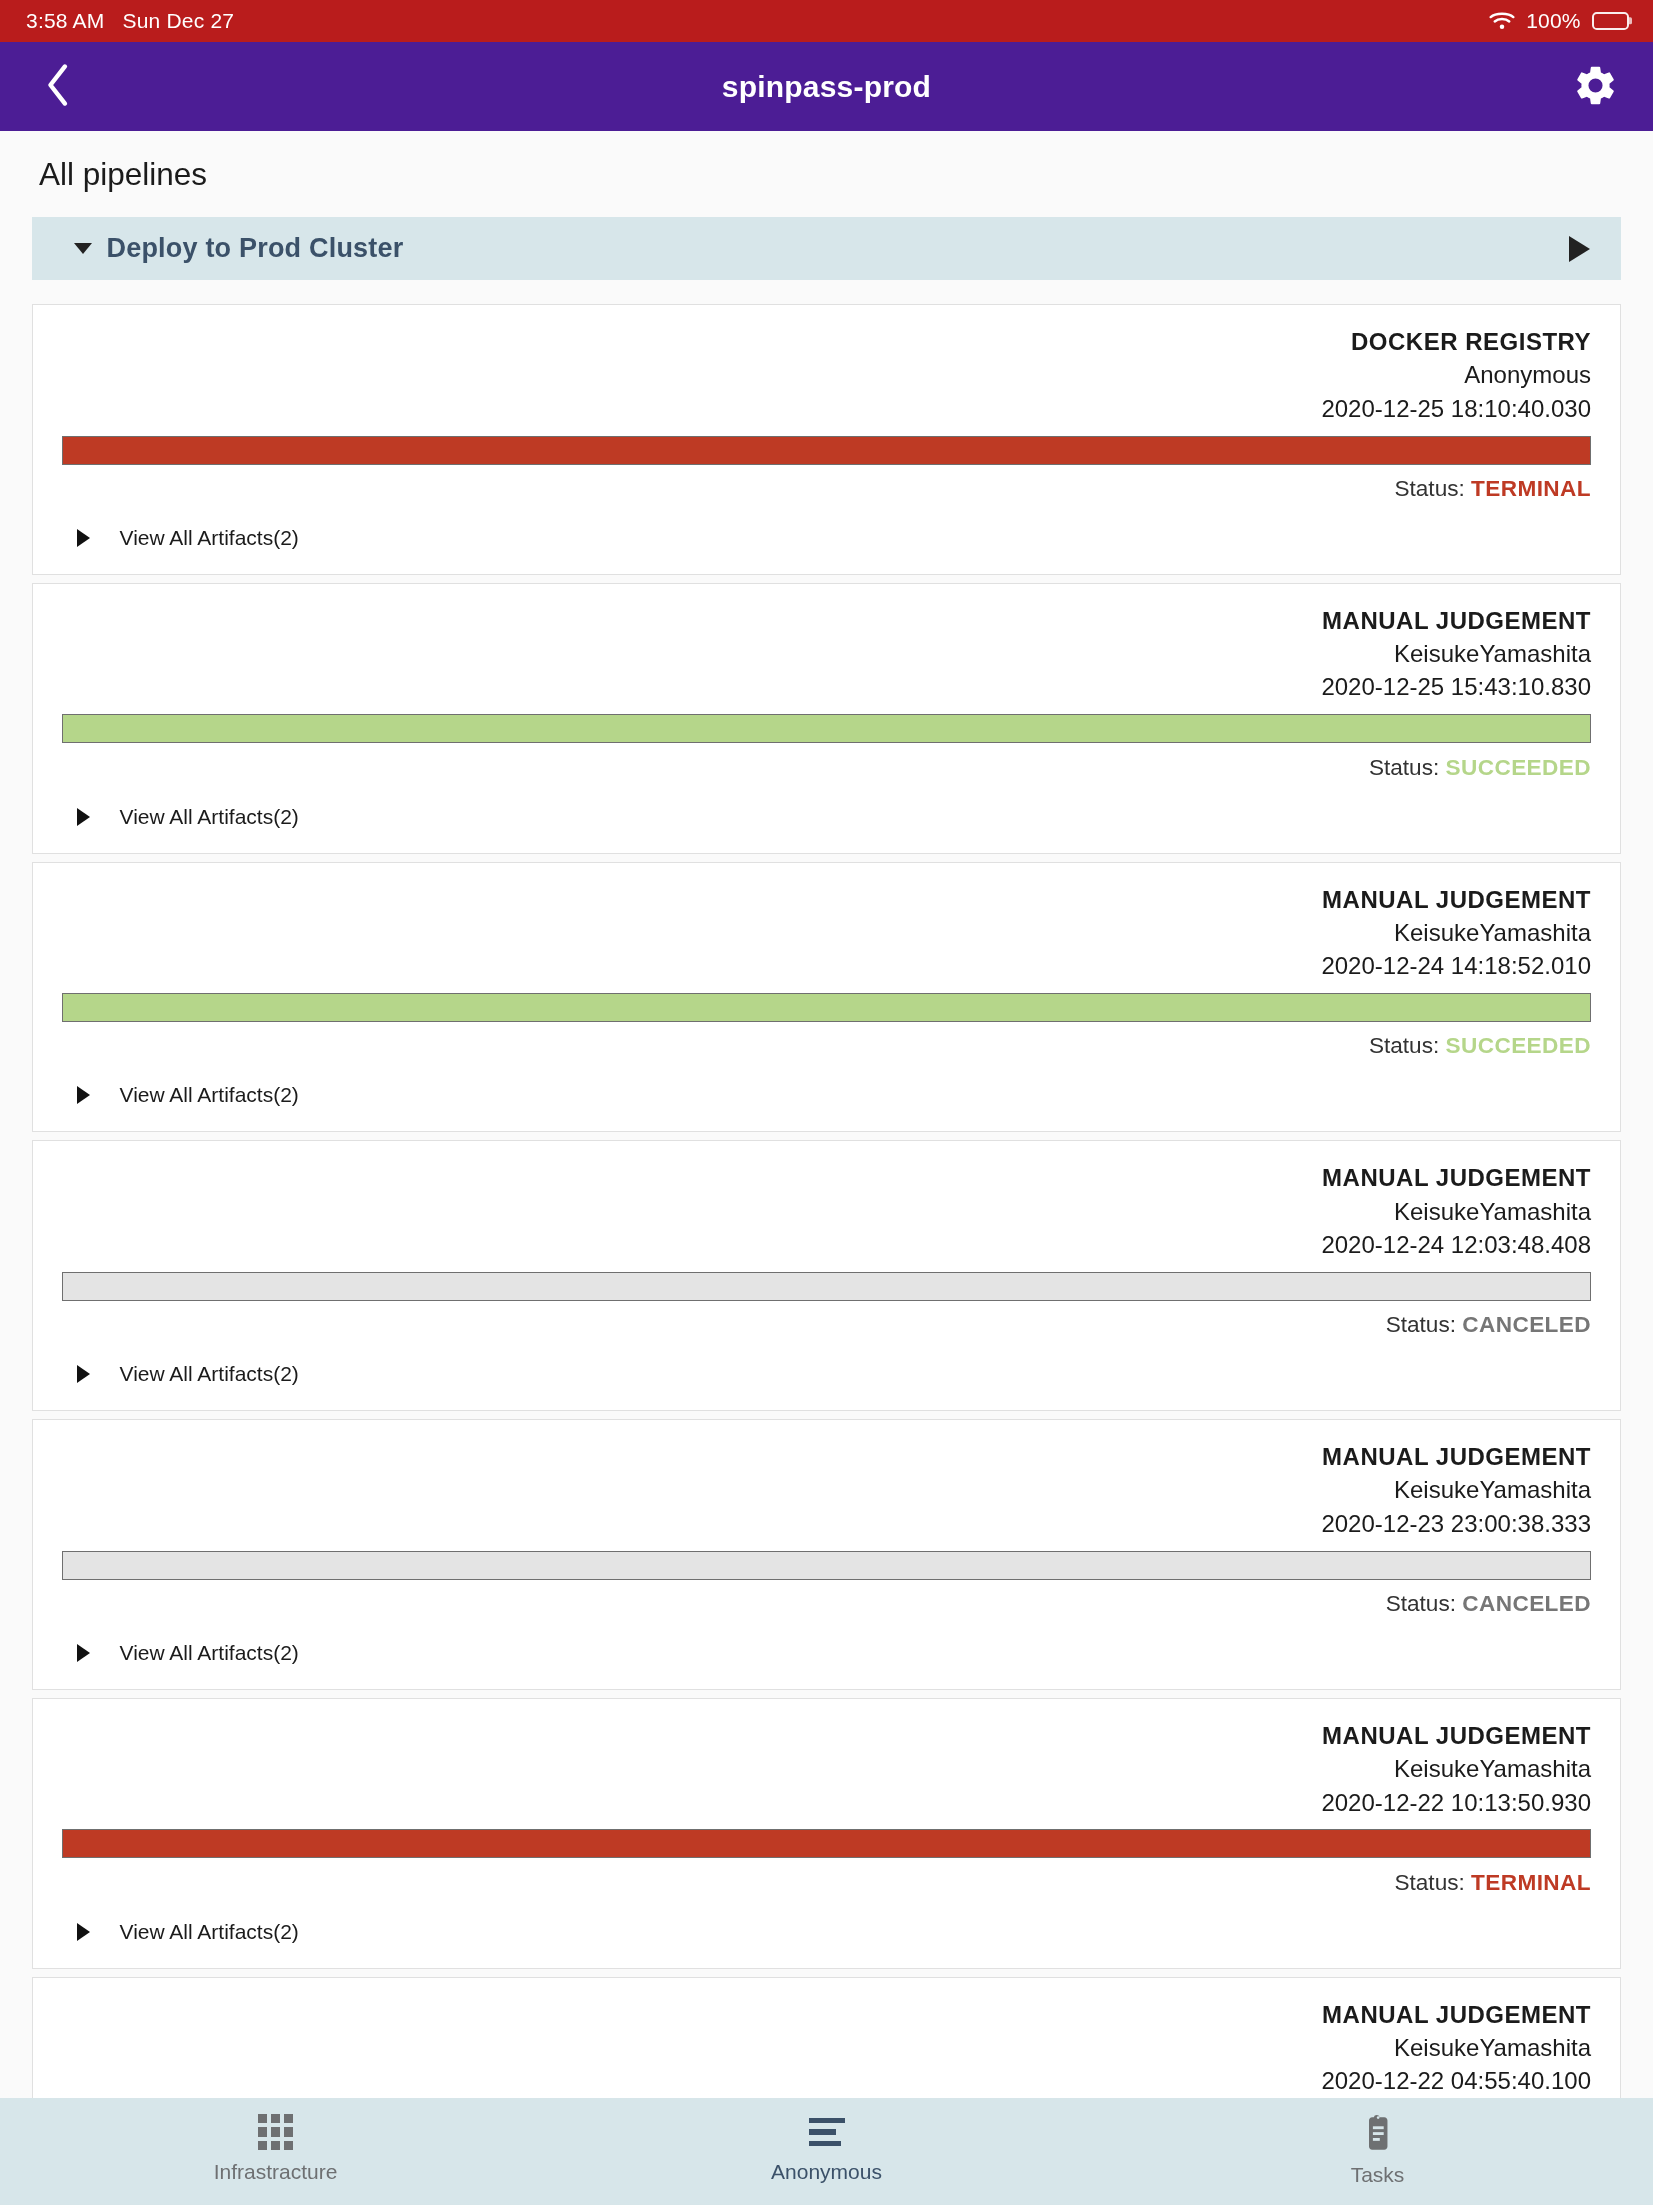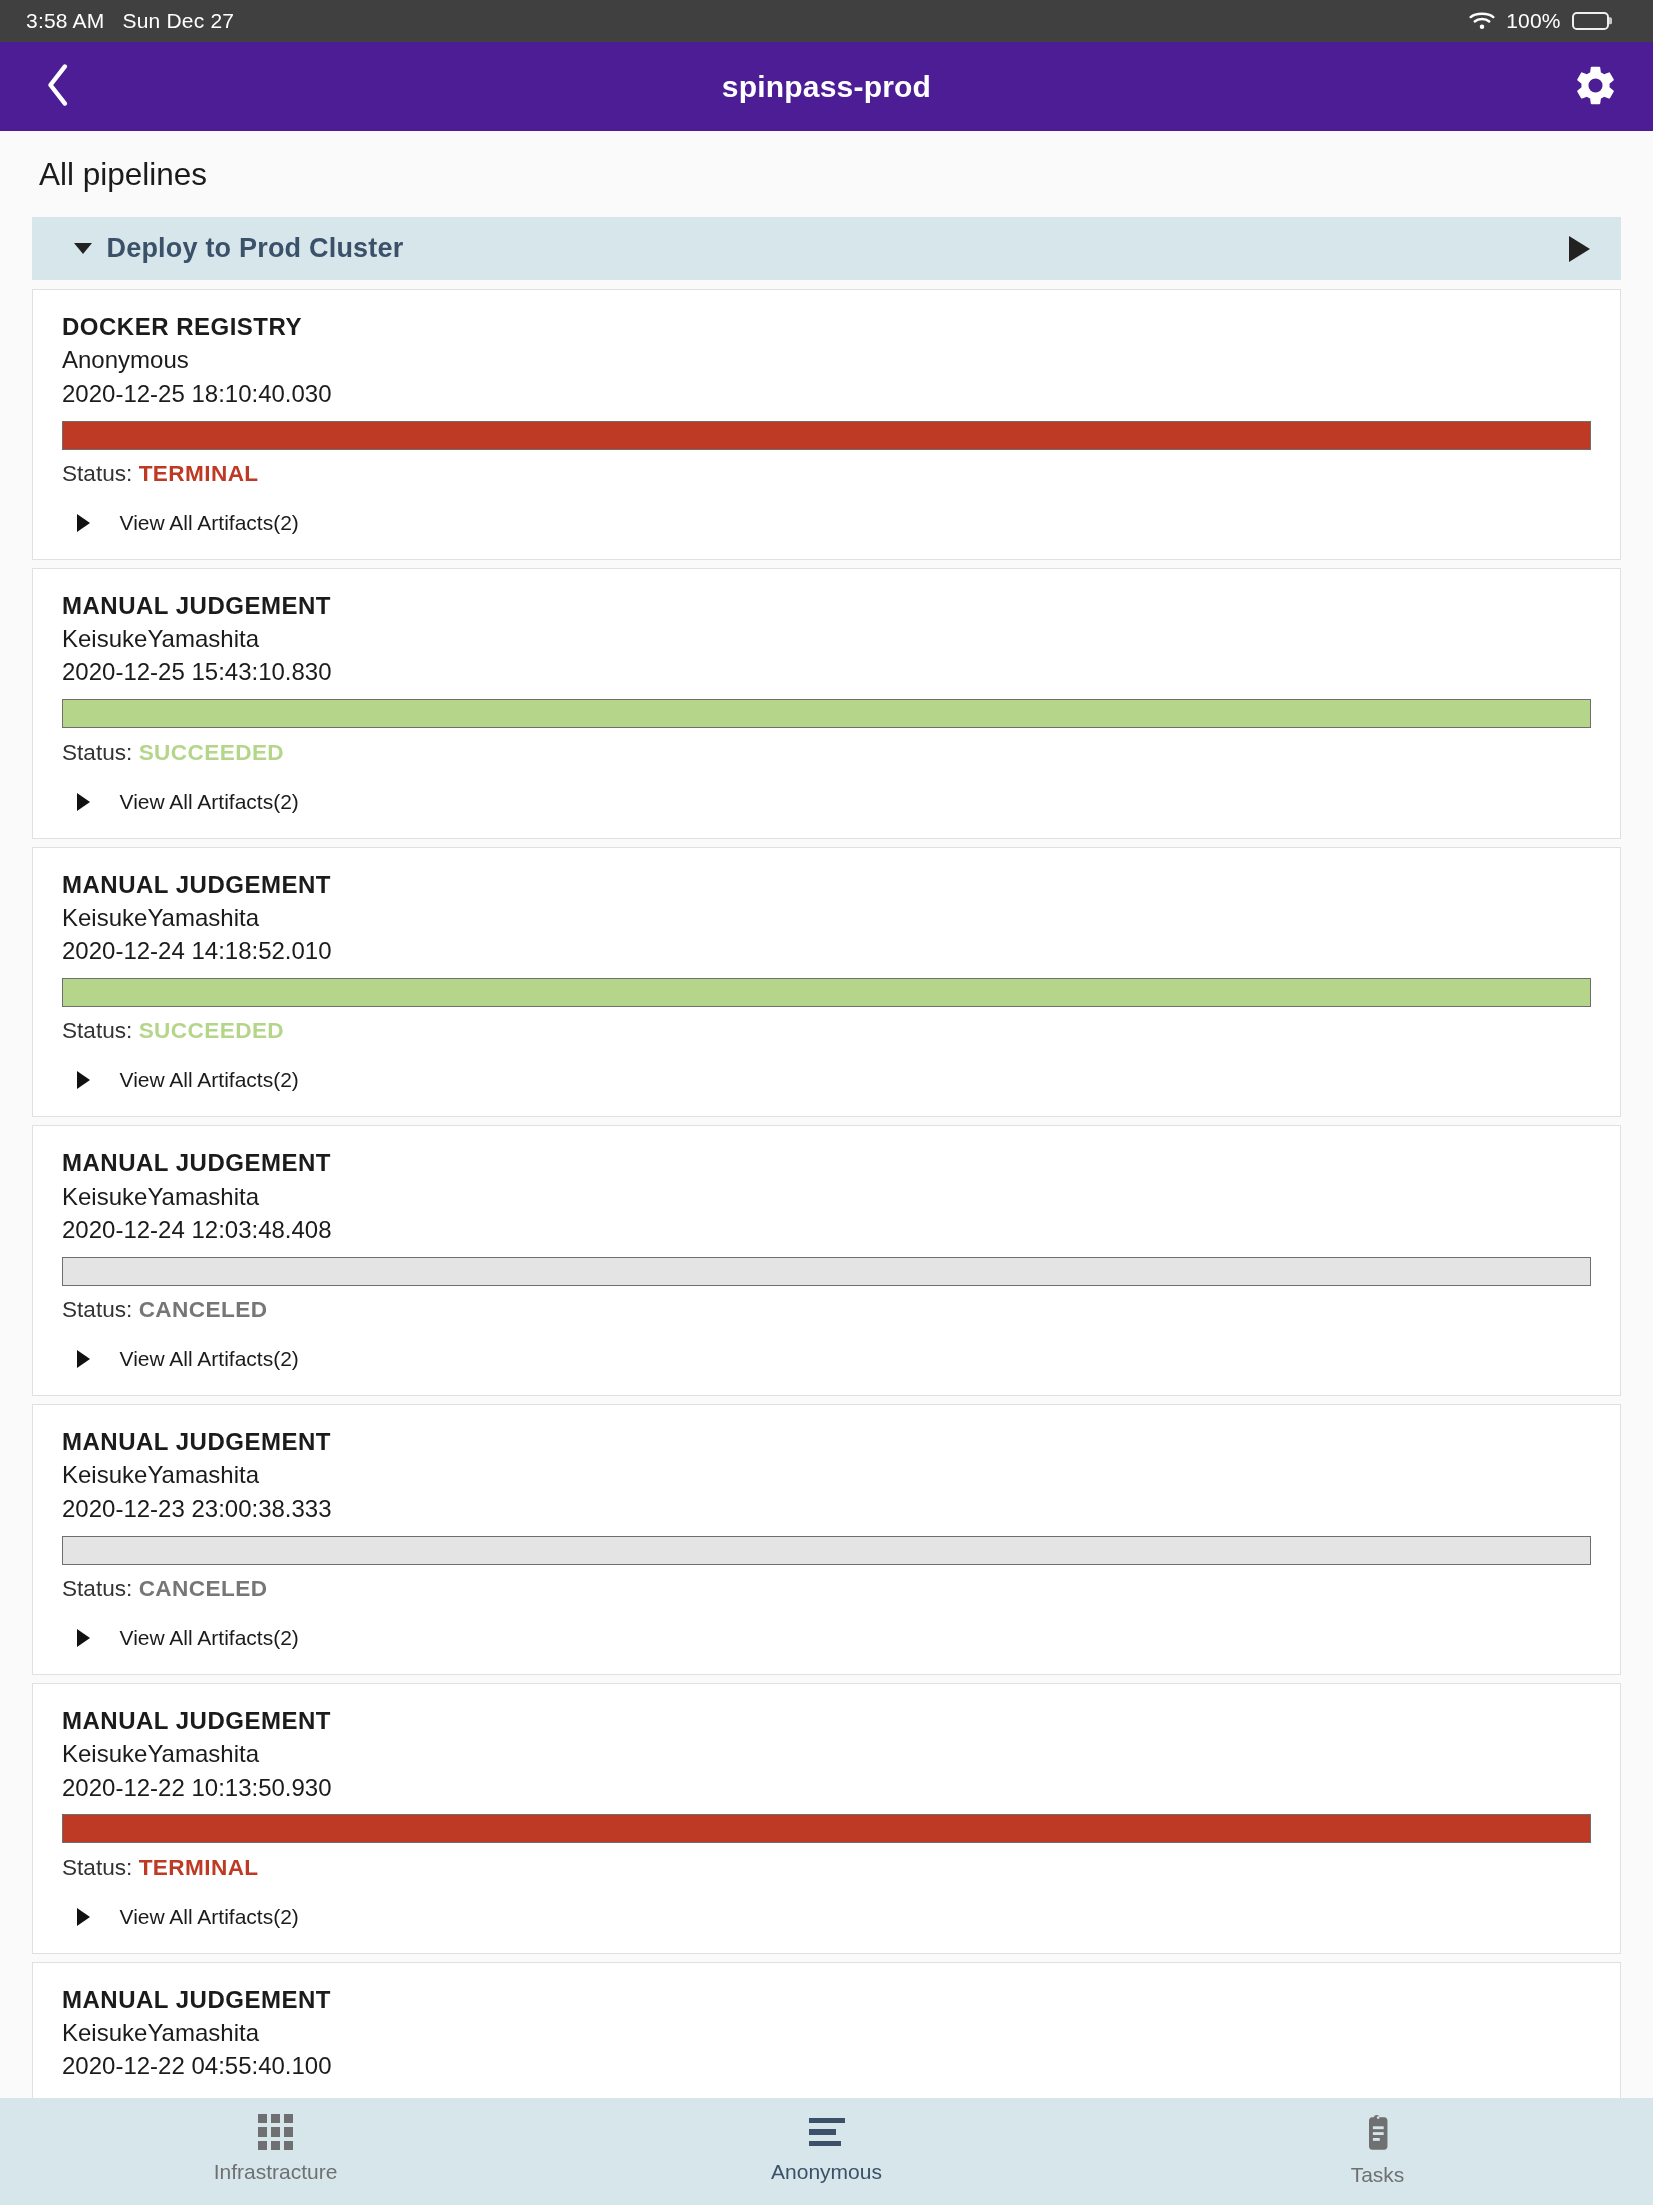--- a/index.html
+++ b/index.html
@@ -19,26 +19,26 @@
     overflow: hidden;
     background: #fafafa;
     display: flex;
     flex-direction: column;
   }
 
   
   .statusbar {
     flex: 0 0 auto;
     height: 42px;
-    background: #404040;
+    background: #b91c1c;
     color: #ffffff;
     display: flex;
     align-items: center;
     justify-content: space-between;
-    padding: 0 44px 0 26px;
+    padding: 0 24px 0 26px;
     font-size: 21px;
     letter-spacing: 0.2px;
   }
   .statusbar-left { display: flex; align-items: center; gap: 18px; }
   .statusbar-right { display: flex; align-items: center; gap: 11.3px; }
   .sb-time { font-weight: 400; }
   .sb-date { font-weight: 400; }
   .sb-pct { font-size: 21px; }
   .wifi-icon { display: inline-block; width: 26px; height: 19.4px; position: relative; }
   .battery-icon {
@@ -133,21 +133,21 @@
   .ph-play {
     margin-left: auto;
     width: 0; height: 0;
     border-top: 13.7px solid transparent;
     border-bottom: 13.7px solid transparent;
     border-left: 21px solid #222;
     margin-right: 11.3px;
     cursor: pointer;
   }
 
-  .card-list { padding: 1px 32px; }
+  .card-list { padding: 16px 32px; text-align: right; }
 
   .card {
     background: #ffffff;
     border: 0.8px solid #e0e0e0;
     margin-top: 8px;
     padding: 21px 29px 24px 29px;
   }
   .card:first-child { margin-top: 8px; }
 
   .card-stage {

